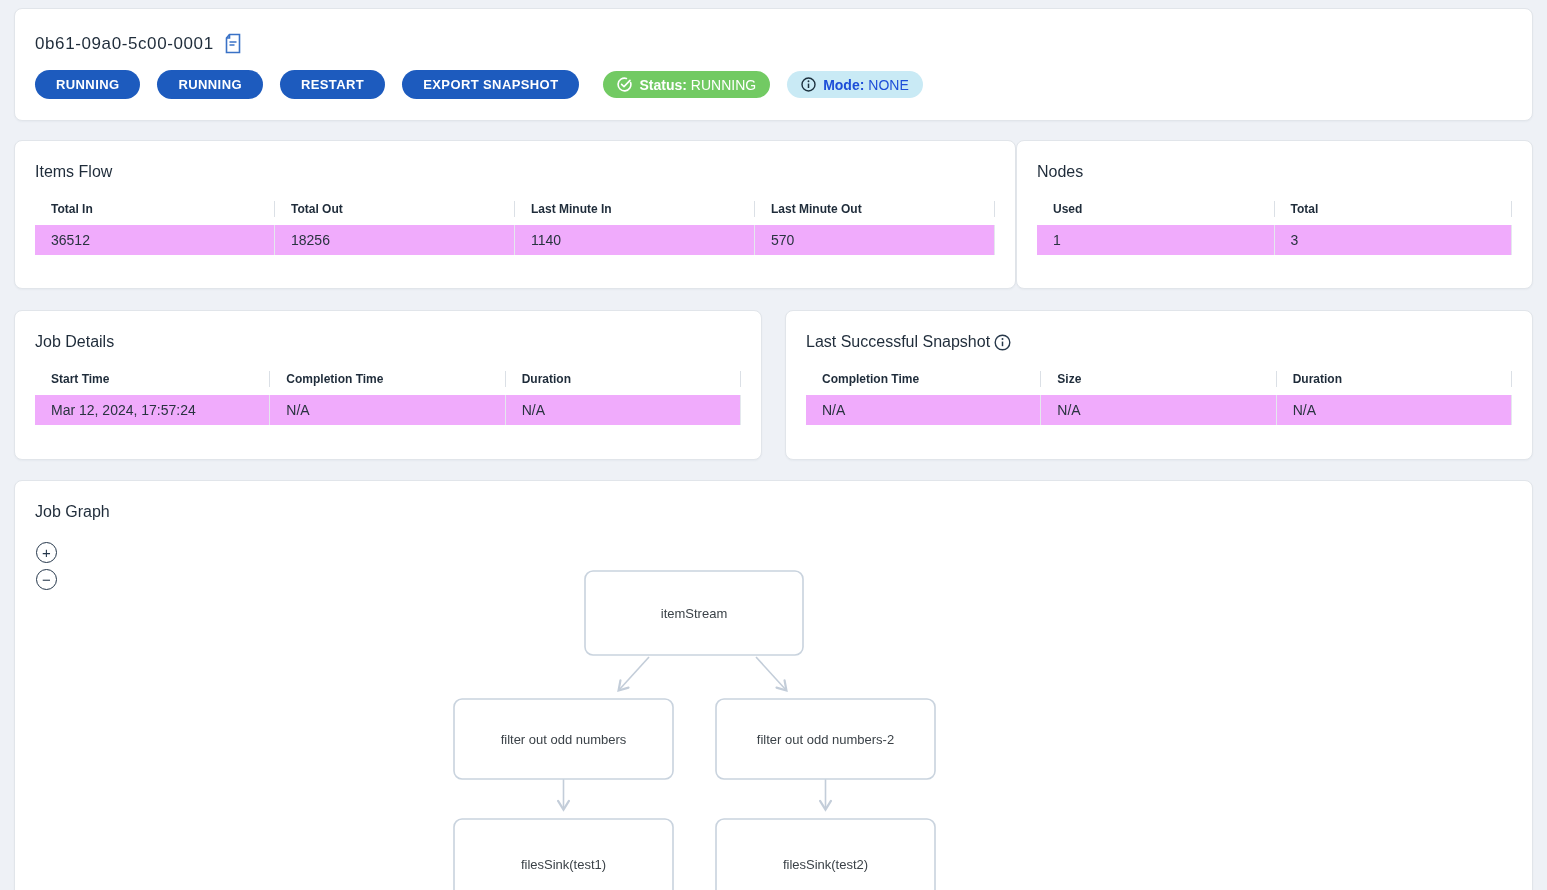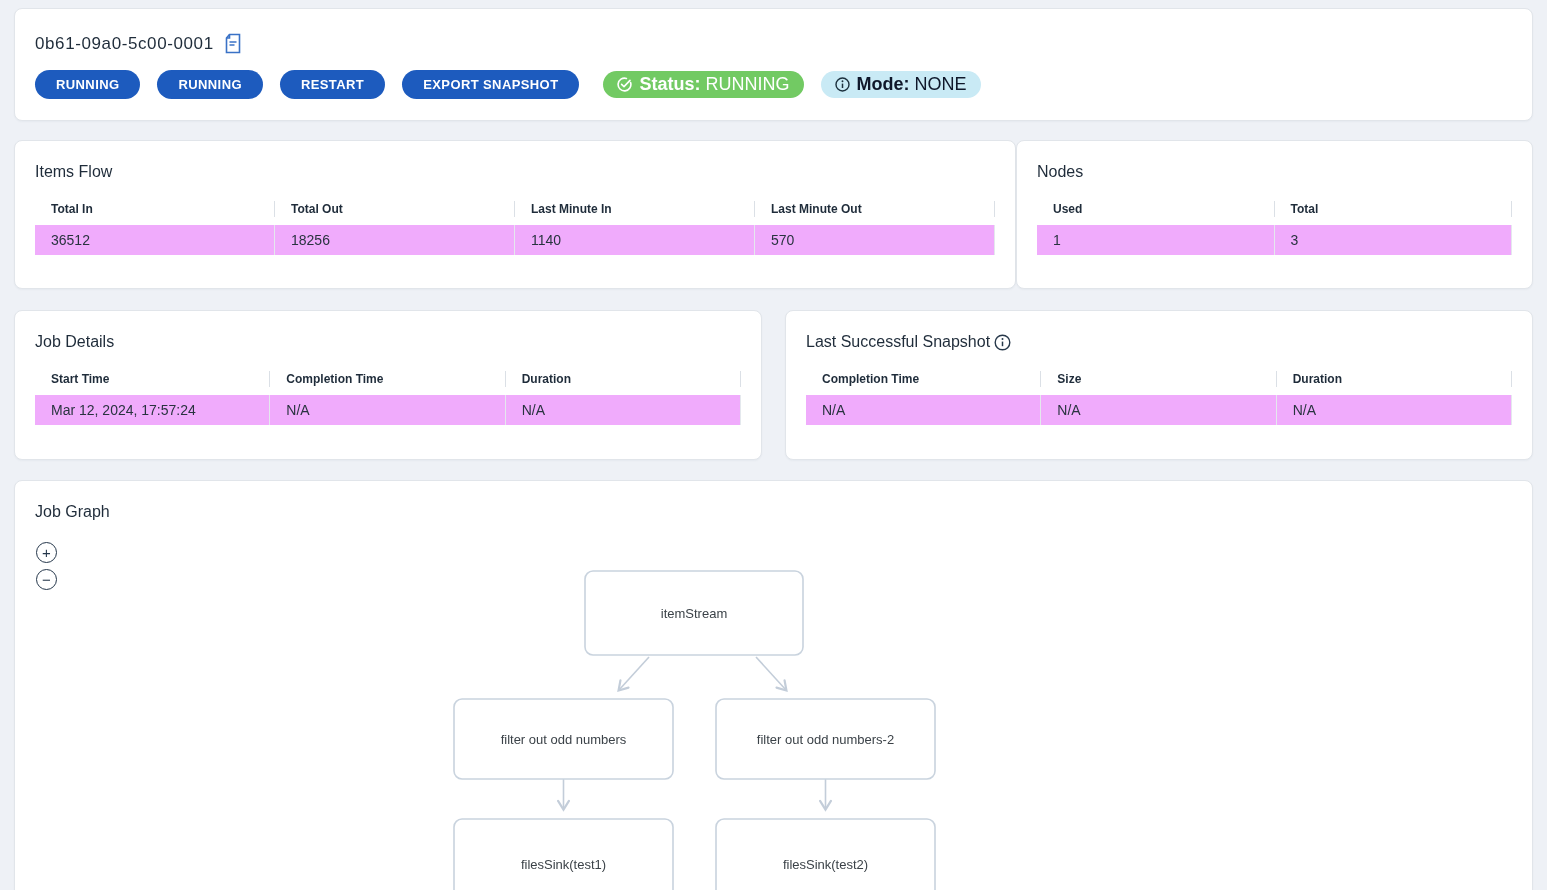--- a/index.html
+++ b/index.html
@@ -24,25 +24,25 @@
   .job-id { font-size: 17px; letter-spacing: 0.6px; color: #1f2c3a; }
   .doc-icon { display: inline-flex; cursor: pointer; }
   .actions-row { display: flex; align-items: center; gap: 17px; }
   .btn {
     background: #1d5bbe; color: #ffffff; border: none; border-radius: 15px;
     height: 29px; padding: 0 21px; font-size: 13px; font-weight: 700;
     letter-spacing: 0.4px; font-family: inherit; cursor: pointer; white-space: nowrap;
   }
   .badge {
     display: inline-flex; align-items: center; gap: 7px;
-    border-radius: 14px; height: 27px; padding: 0 14px; font-size: 18px; white-space: nowrap;
+    border-radius: 14px; height: 27px; padding: 0 14px; font-size: 14px; white-space: nowrap;
   }
   .badge .lbl { font-weight: 700; }
   .badge-status { background: #72ca63; color: #ffffff; margin-left: 7px; }
-  .badge-mode { background: #c9eaf5; color: #0f172a; }
+  .badge-mode { background: #c9eaf5; color: #1d4ed8; }
   .badge svg { display: block; }
 
   
   .row1 { display: flex; margin-top: 19px; }
   .row2 { display: flex; gap: 23px; margin-top: 21px; }
   .card-items-flow { width: 1002px; height: 149px; padding: 22px 20px; }
   .card-nodes { flex: 1; height: 149px; padding: 22px 20px; }
   .row2 .card { flex: 1; height: 150px; padding: 22px 20px; }
   .card-title { font-size: 16px; color: #1f2c3a; font-weight: 400; }
   .title-line { display: flex; align-items: center; gap: 4px; }

